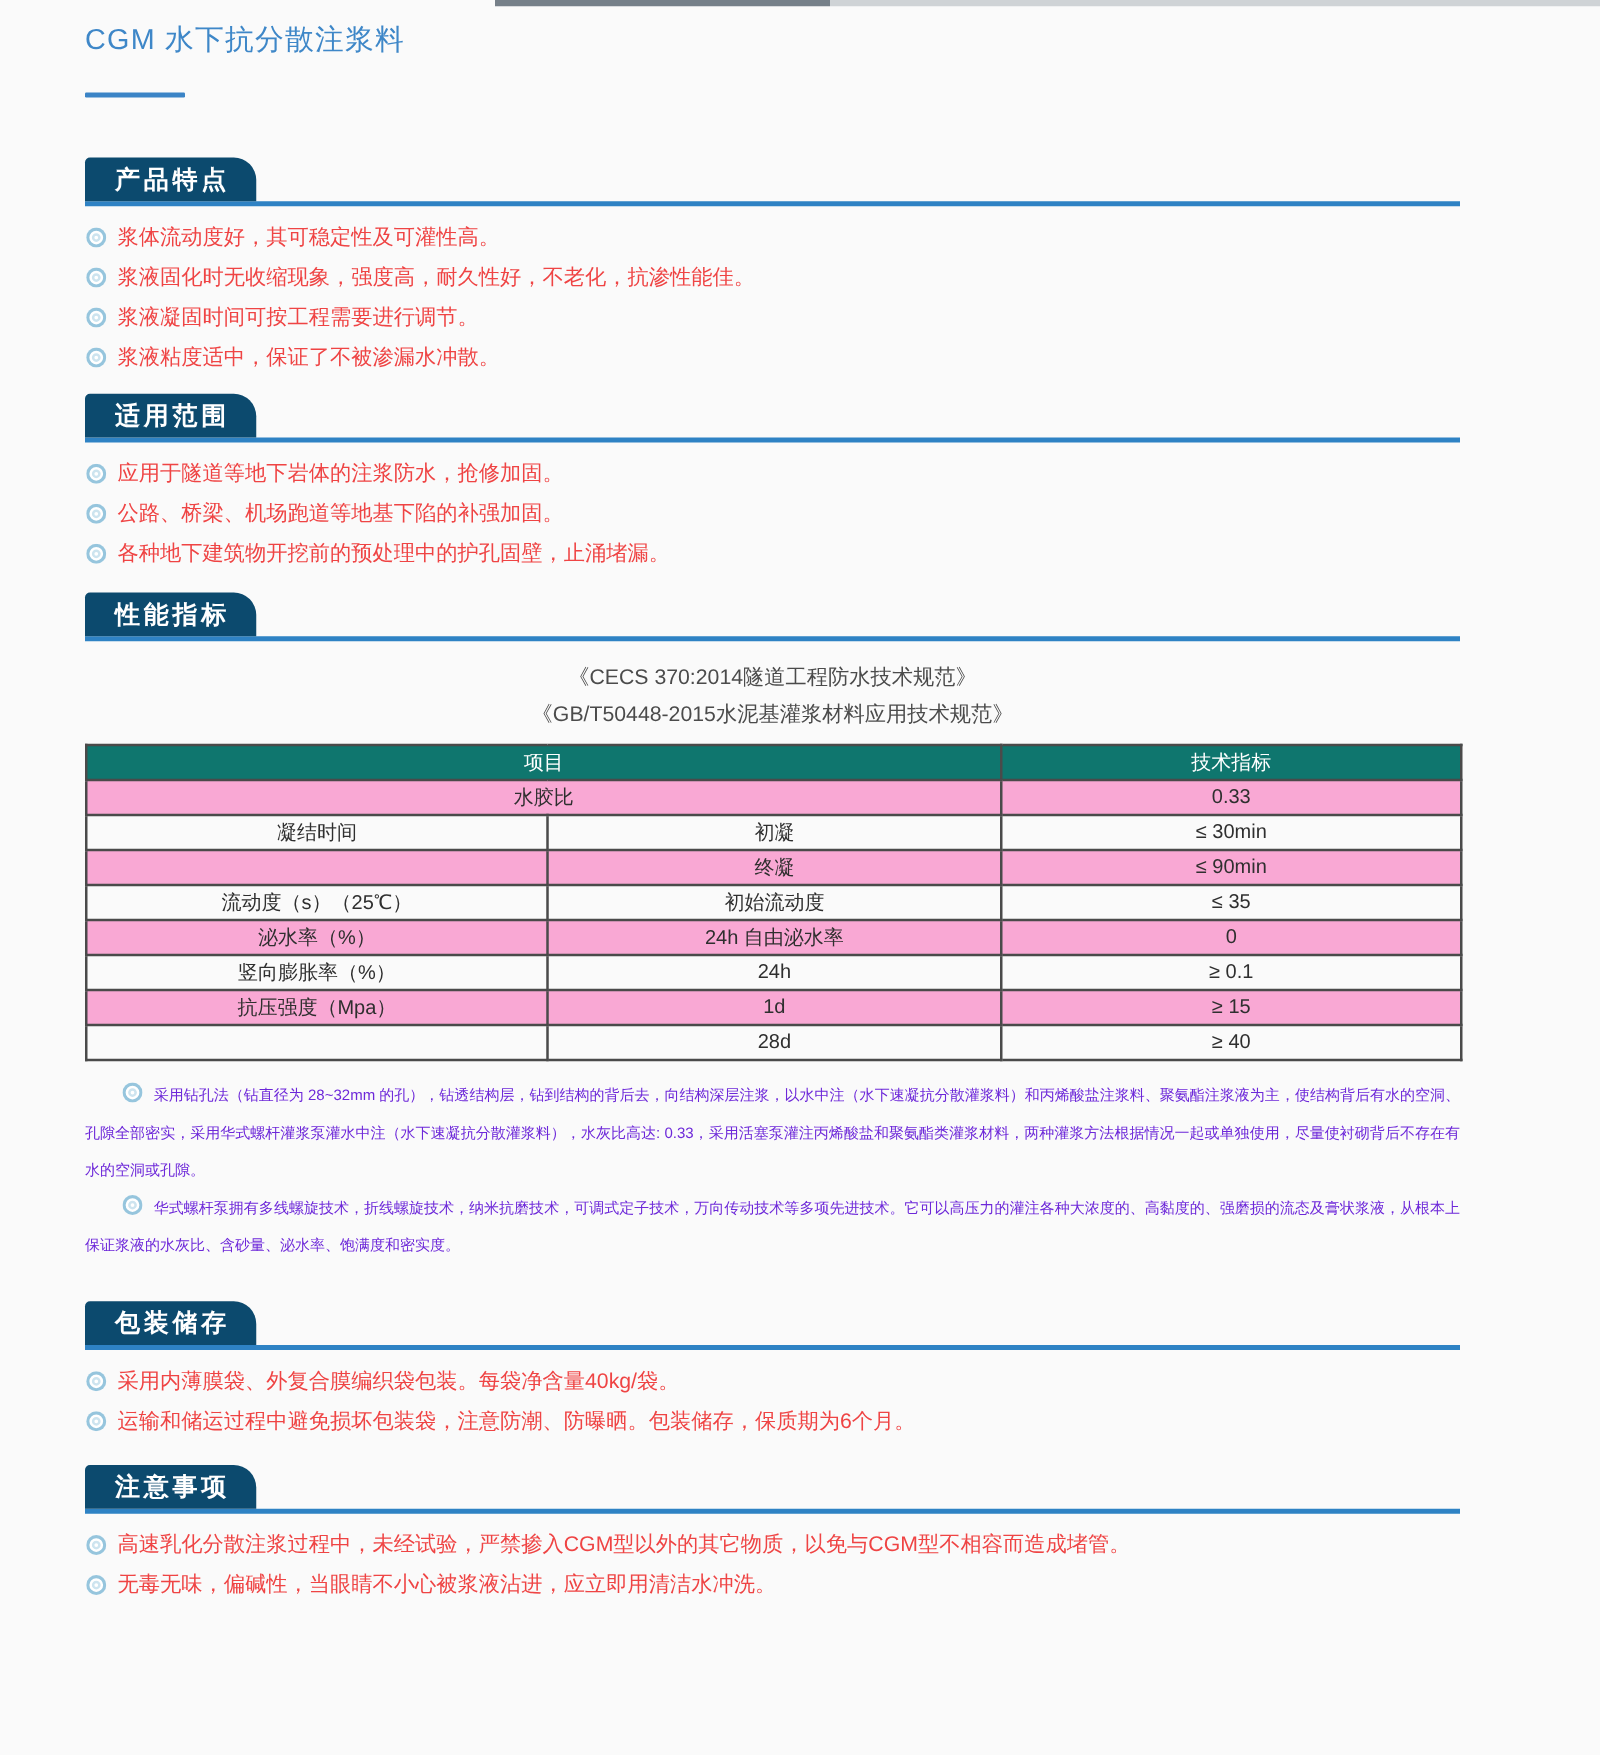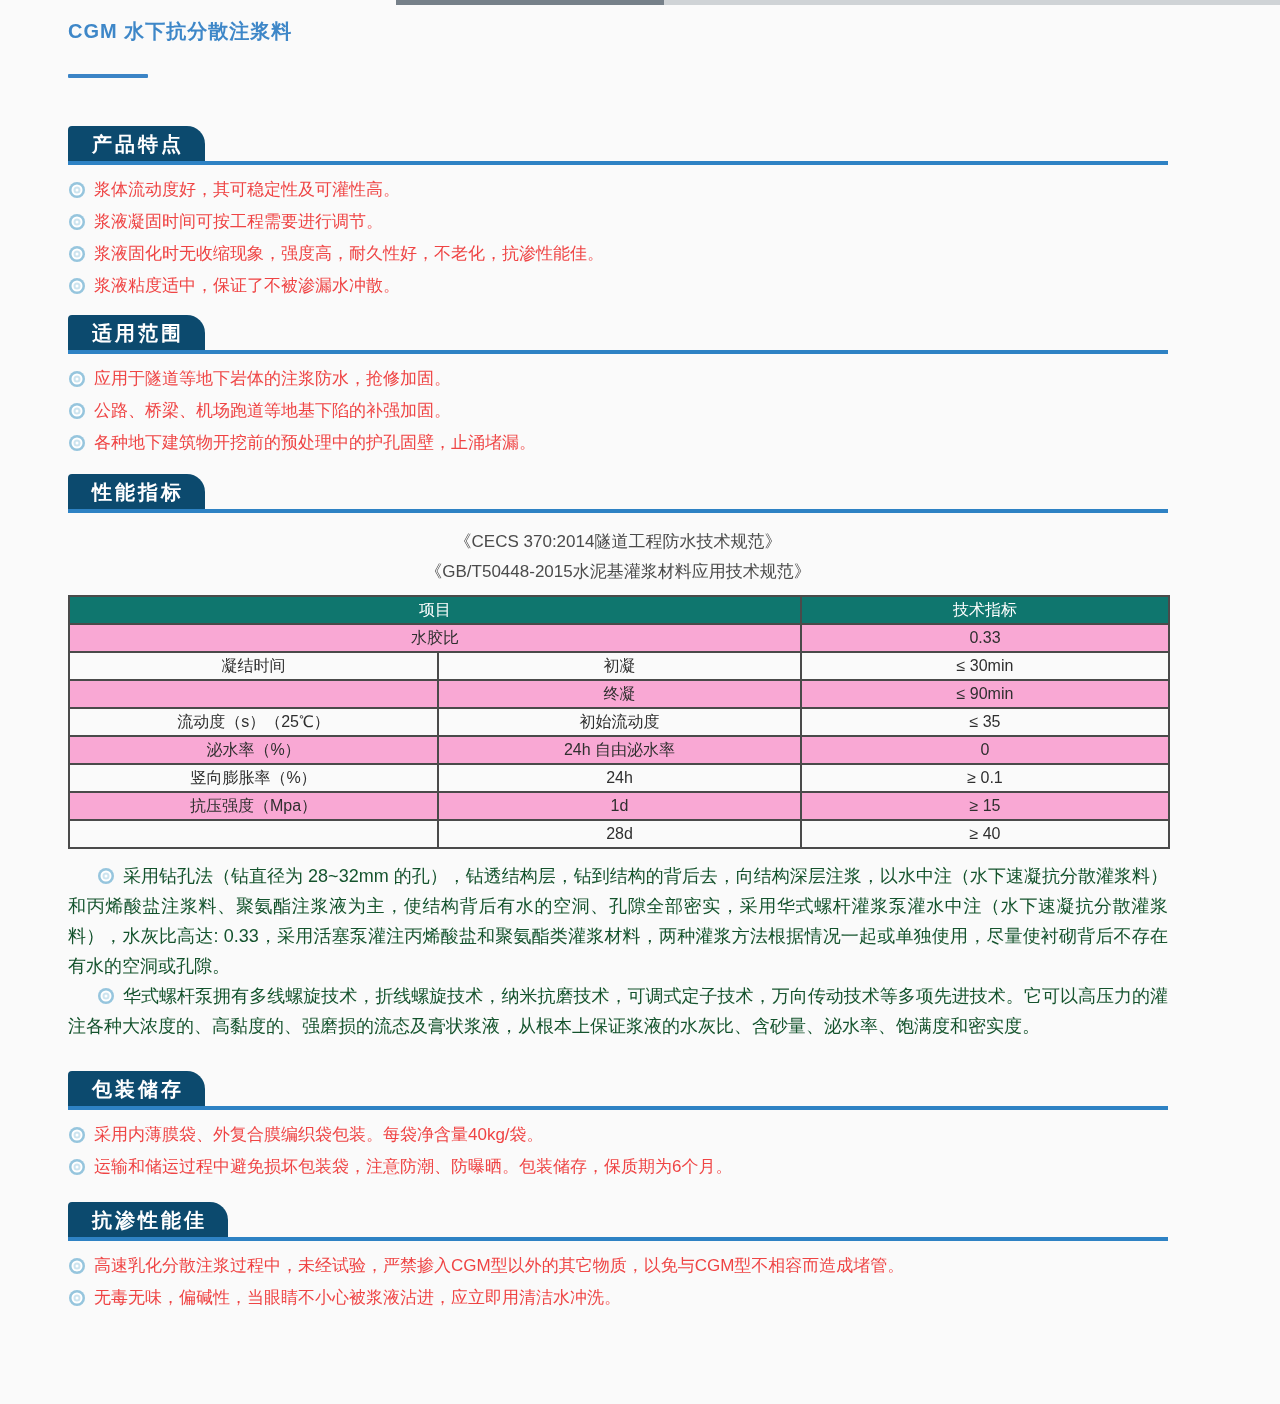--- a/index.html
+++ b/index.html
@@ -8,21 +8,21 @@
     width:1280px; height:1404px; overflow:hidden; position:relative;
     background:#fafafa;
     font-family:"Liberation Sans", sans-serif;
   }
   .top-strip-dark  { position:absolute; top:0; left:396px; width:268px; height:5px; background:#5e6a74; opacity:.85; }
   .top-strip-light { position:absolute; top:0; left:664px; width:616px; height:5px; background:#cfd3d6; }
 
   .content { width:1100px; margin-left:68px; }
 
   .title {
-    margin:14px 0 0; font-size:20px; line-height:34px; font-weight:bold;
+    margin:14px 0 0; font-size:23px; line-height:34px; font-weight:normal;
     color:#3e87c8; letter-spacing:1px;
   }
   .title-underline { margin-top:26px; width:80px; height:4px; background:#3b84c6; border-radius:1px; }
 
   .sec-head { border-bottom:4px solid #2e82c4; line-height:0; }
   .tab {
     display:inline-block; line-height:22px; background:#0c4a6e; color:#ffffff;
     font-size:20px; font-weight:bold; letter-spacing:3px;
     padding:7px 21px 6px 24px; border-radius:4px 18px 0 0;
   }
@@ -48,21 +48,21 @@
   table.perf { border-collapse:collapse; width:1100px; margin-top:8px; table-layout:fixed; }
   .perf td {
     border:2px solid #4a4a4a; text-align:center; vertical-align:middle;
     font-size:16px; color:#2f2f2f; height:28px; padding:1px 4px;
   }
   .perf tr.head td { background:#0f766e; color:#ffffff; }
   .perf tr.gray td { background:#f9a8d4; }
 
   .paras { margin-top:12px; }
   .para {
-    margin:0; font-size:18px; line-height:30px; color:#14532d;
+    margin:0; font-size:12px; line-height:30px; color:#6d28d9;
     text-align:justify; text-indent:30px;
   }
   .inline-dot {
     display:inline-block; width:16px; height:16px; border-radius:50%; background:#fff;
     box-shadow: inset 0 0 0 2.5px #96c5dd, inset 0 0 0 4.5px #ffffff, inset 0 0 0 6.5px #cde4ef;
     vertical-align:-2px; margin-right:9px; text-indent:0;
   }
 </style>
 </head>
 <body>
@@ -79,25 +79,25 @@
     <div class="sec-head mt-features">
       <div class="tab">产品特点</div>
     </div>
     <ul class="bullets">
       <li>
           <span class="dot"></span>
           <span class="li-text">浆体流动度好，其可稳定性及可灌性高。</span>
         </li>
       <li>
           <span class="dot"></span>
+          <span class="li-text">浆液固化时无收缩现象，强度高，耐久性好，不老化，抗渗性能佳。</span>
+        </li>
+      <li>
+          <span class="dot"></span>
           <span class="li-text">浆液凝固时间可按工程需要进行调节。</span>
-        </li>
-      <li>
-          <span class="dot"></span>
-          <span class="li-text">浆液固化时无收缩现象，强度高，耐久性好，不老化，抗渗性能佳。</span>
         </li>
       <li>
           <span class="dot"></span>
           <span class="li-text">浆液粘度适中，保证了不被渗漏水冲散。</span>
         </li>
     </ul>
   </section>
 
   <section>
     <div class="sec-head mt-scope">
@@ -200,21 +200,21 @@
         </li>
       <li>
           <span class="dot"></span>
           <span class="li-text">运输和储运过程中避免损坏包装袋，注意防潮、防曝晒。包装储存，保质期为6个月。</span>
         </li>
     </ul>
   </section>
 
   <section>
     <div class="sec-head mt-notes">
-      <div class="tab">抗渗性能佳</div>
+      <div class="tab">注意事项</div>
     </div>
     <ul class="bullets">
       <li>
           <span class="dot"></span>
           <span class="li-text">高速乳化分散注浆过程中，未经试验，严禁掺入CGM型以外的其它物质，以免与CGM型不相容而造成堵管。</span>
         </li>
       <li>
           <span class="dot"></span>
           <span class="li-text">无毒无味，偏碱性，当眼睛不小心被浆液沾进，应立即用清洁水冲洗。</span>
         </li>

